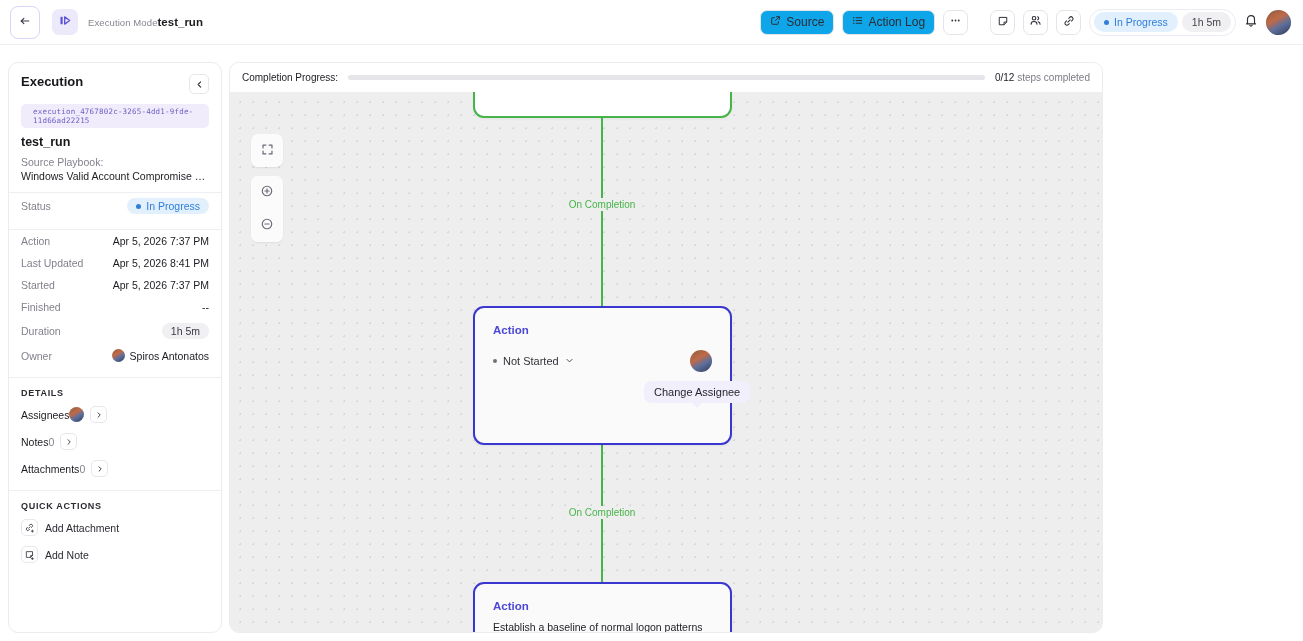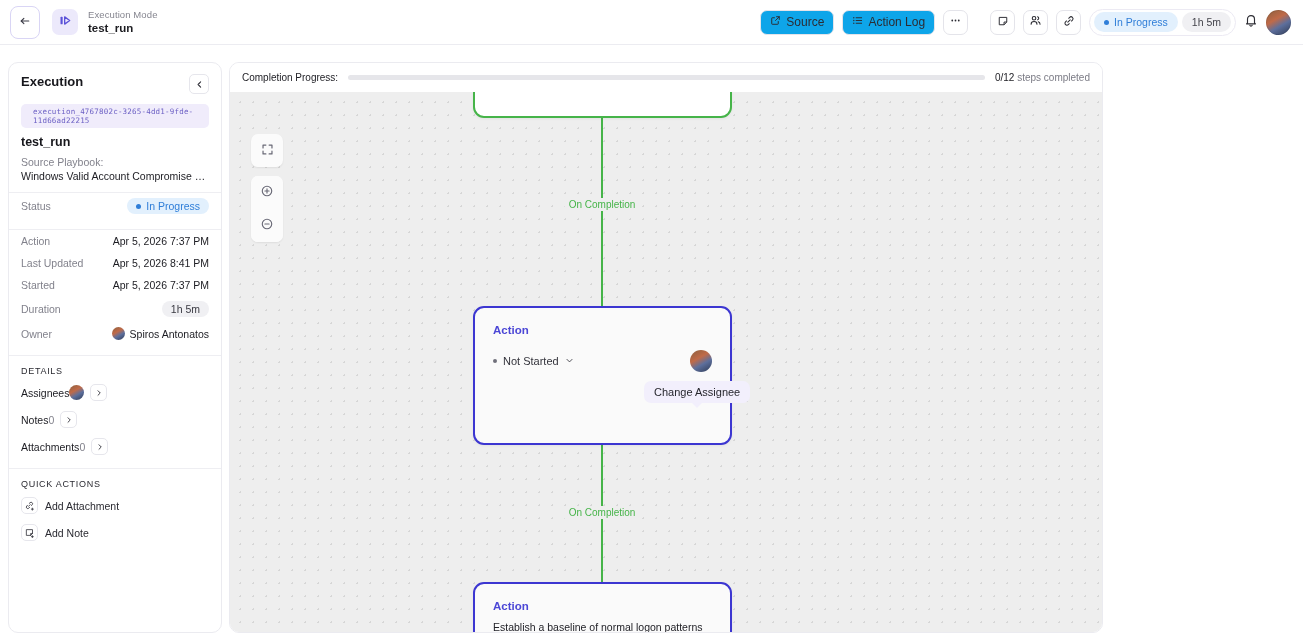--- a/index.html
+++ b/index.html
@@ -18,21 +18,21 @@
   }
   .back-btn {
     margin-left: 10px; width: 30px; height: 33px; border: 1px solid #d9d5f5;
     border-radius: 8px; background: #fff; display: flex; align-items: center;
     justify-content: center; cursor: pointer; color: #3b3b46;
   }
   .logo-box {
     margin-left: 12px; width: 26px; height: 26px; border-radius: 7px;
     background: #ece9fb; display: flex; align-items: center; justify-content: center;
   }
-  .title-wrap { margin-left: 10px; display: flex; flex-direction: column; justify-content: center; }
+  .title-wrap { margin-left: 10px; display: flex; flex-direction: row; justify-content: center; align-items: flex-end; }
   .title-sub { font-size: 9.5px; color: #85858f; letter-spacing: .1px; line-height: 12px; }
   .title-main { font-size: 11.5px; color: #1d1d22; font-weight: bold; line-height: 14px; }
 
   .tb-right { margin-left: auto; display: flex; align-items: center; gap: 8px; padding-right: 12px; }
   .pill-btn {
     height: 25px; border: 1px solid #e4e4ea; border-radius: 7px; background: #0ea5e9;
     display: flex; align-items: center; gap: 5px; padding: 0 9px;
     font-size: 12px; color: #2c2c33; cursor: pointer; white-space: nowrap;
   }
   .icon-btn {
@@ -96,21 +96,21 @@
     background: #e2f0fd; color: #2f7ed8; border-radius: 10px; padding: 2px 9px;
     font-size: 10.5px; display: flex; align-items: center; gap: 5px;
   }
   .gray-pill { background: #f0f0f3; color: #3a3a42; border-radius: 10px; padding: 2px 9px; font-size: 10.5px; }
   .owner-cell { display: flex; align-items: center; gap: 5px; }
   .mini-av {
     width: 13px; height: 13px; border-radius: 50%;
     background: linear-gradient(150deg,#8a5f3e 0%,#c06a48 38%,#5d6f9c 62%,#2e3a55 100%);
   }
   .mini-av.lg { width: 15px; height: 15px; }
-  .sec-title { font-size: 9px; font-weight: normal; letter-spacing: .7px; color: #2a2a31; padding: 10px 12px 3px 12px; }
+  .sec-title { font-size: 9px; font-weight: bold; letter-spacing: .7px; color: #2a2a31; padding: 10px 12px 3px 12px; }
   .det-row {
     display: flex; align-items: center; 
     padding: 5px 12px; font-size: 10.5px; color: #1c1c22; cursor: pointer;
   }
   .det-right { display: flex; align-items: center; gap: 6px; }
   .chev-box {
     width: 17px; height: 17px; border: 1px solid #e6e6ec; border-radius: 5px;
     display: flex; align-items: center; justify-content: center; color: #44444c;
   }
   .count { color: #82828c; font-size: 10.5px; }
@@ -326,20 +326,24 @@
     <span class="row-k">Action</span>
     <span class="row-v">Apr 5, 2026 7:37 PM</span>
   </div>
   <div class="row">
     <span class="row-k">Last Updated</span>
     <span class="row-v">Apr 5, 2026 8:41 PM</span>
   </div>
   <div class="row">
     <span class="row-k">Started</span>
     <span class="row-v">Apr 5, 2026 7:37 PM</span>
+  </div>
+  <div class="row">
+    <span class="row-k">Finished</span>
+    <span class="row-v">--</span>
   </div>
   <div class="row">
     <span class="row-k">Duration</span>
     <span class="gray-pill">1h 5m</span>
   </div>
   <div class="row">
     <span class="row-k">Owner</span>
     <span class="owner-cell">
       <span class="mini-av"></span>
       <span class="row-v">Spiros Antonatos</span>

